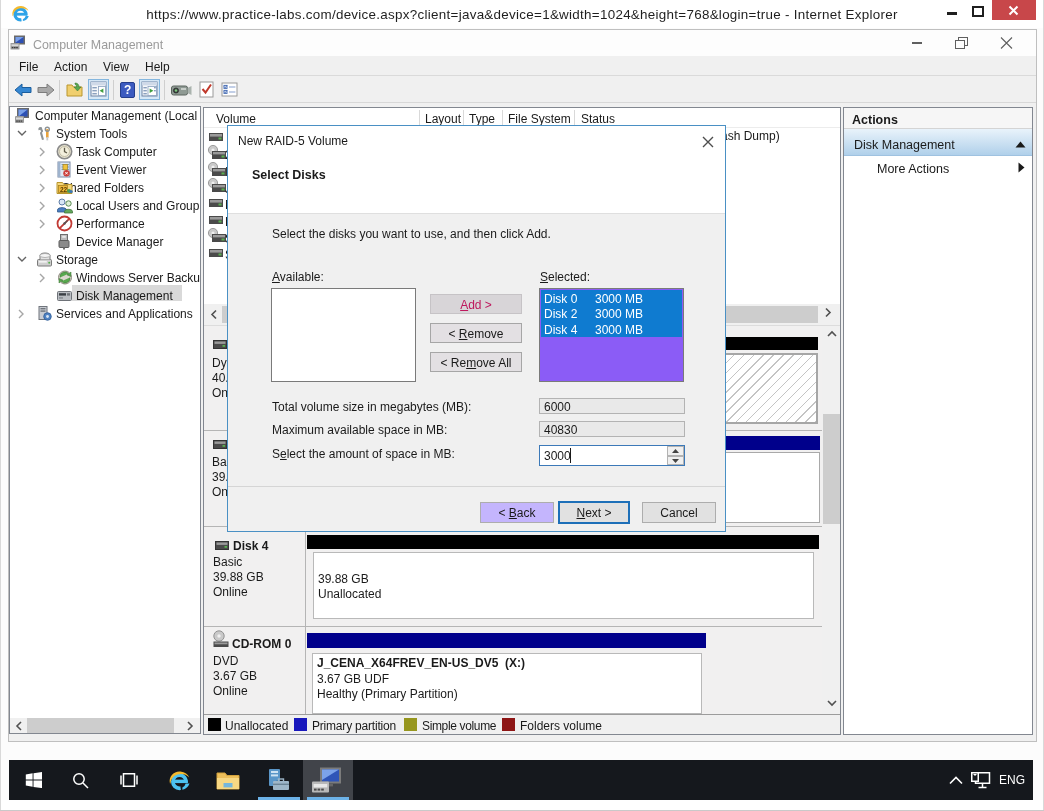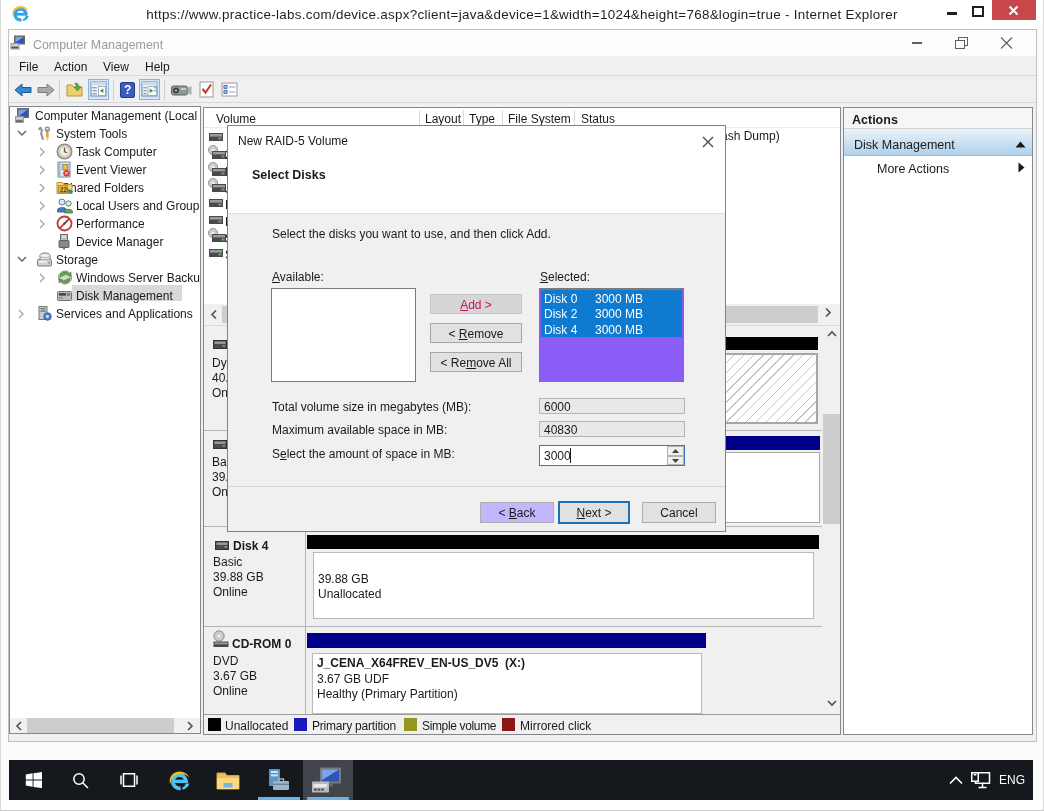--- a/index.html
+++ b/index.html
@@ -402,21 +402,21 @@
     </svg>
 
   <div class="ab" style="left:0px;top:606px;width:637px;height:21px;background:#f0f0f0;border-top:1px solid #9c9c9c;"></div>
   <div class="ab" style="left:4px;top:610px;width:13px;height:13px;background:#000000;"></div>
   <div class="ab t12" style="left:21px;top:611px;">Unallocated</div>
   <div class="ab" style="left:90px;top:610px;width:13px;height:13px;background:#1818bd;"></div>
   <div class="ab t12" style="left:108px;top:611px;letter-spacing:-0.2px;">Primary partition</div>
   <div class="ab" style="left:200px;top:610px;width:13px;height:13px;background:#96961e;"></div>
   <div class="ab t12" style="left:218px;top:611px;letter-spacing:-0.35px;">Simple volume</div>
   <div class="ab" style="left:298px;top:610px;width:13px;height:13px;background:#8e1616;"></div>
-  <div class="ab t12" style="left:316px;top:611px;">Mirrored click</div>
+  <div class="ab t12" style="left:316px;top:611px;">Folders volume</div>
 </div>
 
 <div class="ab" id="act-panel" style="left:843px;top:107px;width:190px;height:628px;background:#ffffff;border:1px solid #828790;overflow:hidden;">
   <div class="ab" style="left:0;top:0;width:188px;height:21px;background:#f6f6f6;"></div>
   <div class="ab t12" style="left:8px;top:5px;font-weight:bold;font-size:12.5px;">Actions</div>
   <div class="ab" style="left:0;top:20px;width:188px;height:1px;background:#d4d4d4;"></div>
   <div class="ab" style="left:0;top:21px;width:188px;height:27px;background:linear-gradient(#e9f3fb,#b0d0ea);border-bottom:1px solid #9fc2e0;"></div>
   <div class="ab t12" style="left:10px;top:30px;font-size:12.5px;">Disk Management</div>
   <svg class="ab" style="left:171px;top:33px;" width="11" height="7">
       <path d="M5.5 0.5 L10.5 6.5 L0.5 6.5 Z" fill="#1a1a1a"></path>

